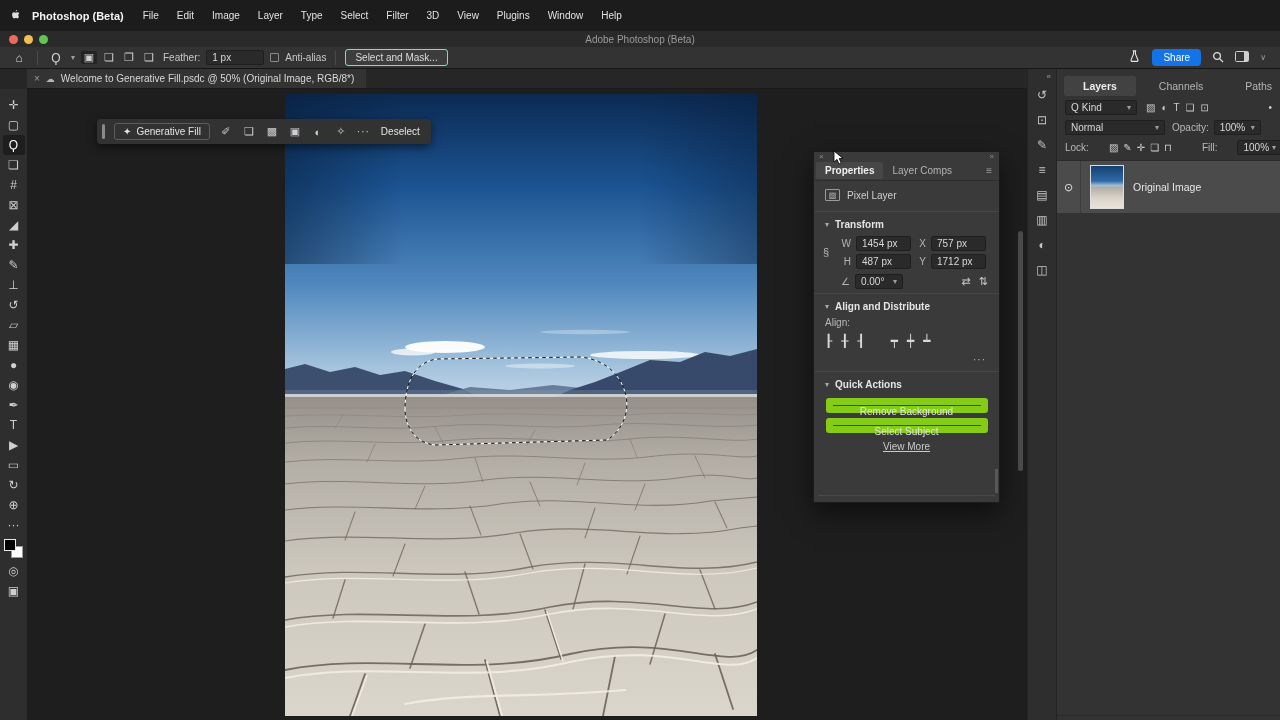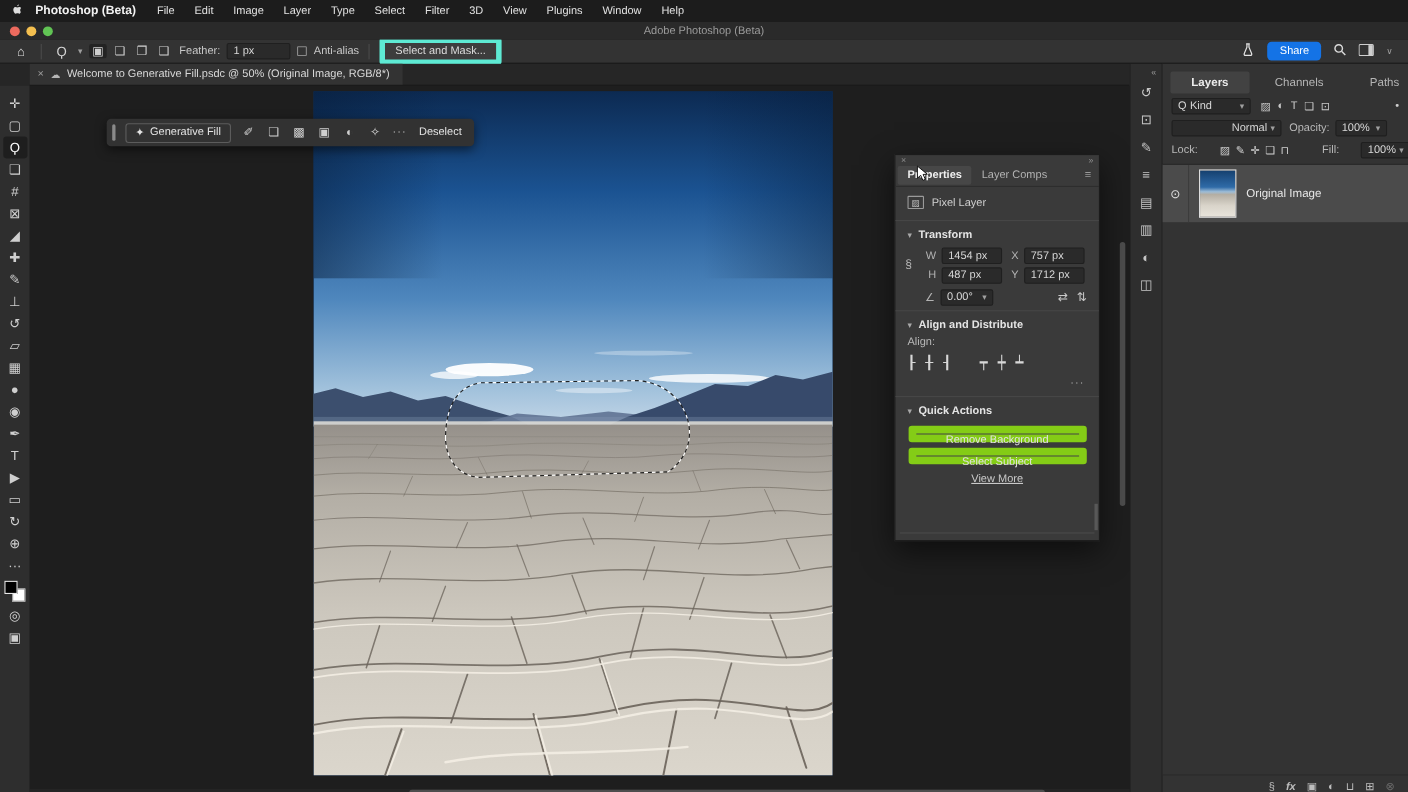--- a/index.html
+++ b/index.html
@@ -1,38 +1,38 @@
 <!DOCTYPE html>
 <html><head>
 <meta charset="utf-8">
 <style>
   *{box-sizing:border-box;margin:0;padding:0;-webkit-user-select:none;user-select:none}
   html,body{width:1280px;height:720px;overflow:hidden}
   body{background:#1e1e1e;font-family:"Liberation Sans",sans-serif;color:#d6d6d6;font-size:10px;position:relative}
 
   
-  .menubar{height:20px;background:#1c1c1c;display:flex;align-items:center;padding-left:8px}
+  .menubar{height:31px;background:#1c1c1c;display:flex;align-items:center;padding-left:8px}
   .menubar .apple{width:14px;text-align:center}
   .menubar .app{font-weight:bold;color:#f2f2f2;padding:0 10px;font-size:11px}
   .menubar .mi{padding:0 9px;color:#e2e2e2;font-size:10px}
   .titlebar{height:16px;background:#2a2a2a;position:relative;display:flex;align-items:center}
   .lights{display:flex;gap:6px;padding-left:9px;z-index:2}
   .light{width:9px;height:9px;border-radius:50%}
   .title{position:absolute;left:0;right:0;text-align:center;color:#9b9b9b;font-size:10px}
 
   .optionsbar{height:22px;background:#333;display:flex;align-items:center;gap:6px;padding:0 10px;border-bottom:1px solid #161616}
   .obicon{color:#d6d6d6;font-size:12px;width:18px;text-align:center}
   .vdiv{width:1px;height:14px;background:#4a4a4a;margin:0 3px}
   .selmode{display:flex;gap:4px}
   .selmode span{width:16px;text-align:center;font-size:11px;color:#cfcfcf;border-radius:2px}
   .selmode .active{background:#232323}
   .oblabel{color:#c9c9c9}
   .well{background:#2a2a2a;border:1px solid #1f1f1f;border-radius:2px;height:15px;display:flex;align-items:center;padding:0 5px;gap:3px;color:#d8d8d8}
   .checkbox{width:9px;height:9px;border:1px solid #8a8a8a;border-radius:1px}
-  .sambtn{background:#3d3d3d;border:5px solid #5eead4;border-radius:3px;padding:2px 9px;color:#dcdcdc}
+  .sambtn{background:#3d3d3d;border:1px solid #5eead4;border-radius:3px;padding:2px 9px;color:#dcdcdc}
   .obright{margin-left:auto;display:flex;align-items:center;gap:11px;padding-right:4px}
   .sharebtn{background:#1473e6;color:#fff;border-radius:4px;padding:3px 11px;font-size:10px}
   .tinychev{color:#9f9f9f;font-size:8px}
 
   
   .main{display:flex;height:667px}
 
   .toolscol{width:27px;background:#2e2e2e;display:flex;flex-direction:column;align-items:center;flex:none}
   .toolscol .cap{height:20px;width:27px;background:#262626;margin-bottom:6px}
   .tool{width:22px;height:20px;line-height:20px;text-align:center;font-size:12px;color:#cfcfcf;border-radius:3px}
@@ -100,21 +100,21 @@
   .layerscol{width:224px;background:#333;display:flex;flex-direction:column;border-left:1px solid #242424;flex:none}
   .ltabs{display:flex;align-items:center;margin-top:7px;padding:0 7px;gap:4px}
   .ltab{padding:4px 19px;font-size:10.5px;color:#b5b5b5}
   .ltab.active{background:#424242;color:#ececec;border-radius:2px;font-weight:bold}
   .lmenu{margin-left:auto;color:#a5a5a5}
   .frow{display:flex;align-items:center;gap:5px;padding:4px 8px 2px}
   .kindwell{width:72px}
   .ficons{display:flex;gap:6px;margin-left:4px;color:#c9c9c9;font-size:10px;align-items:center}
   .fdot{margin-left:auto;color:#d0d0d0}
   .blrow{display:flex;align-items:center;gap:5px;padding:3px 8px}
-  .blendwell{width:100px;justify-content:flex-end}
+  .blendwell{width:100px;justify-content:space-between}
   .oplabel{color:#b9b9b9;margin-left:2px}
   .opwell{width:47px;justify-content:space-between}
   .lockrow{display:flex;align-items:center;gap:20px;padding:2px 8px 5px;color:#b9b9b9}
   .lockicons{display:flex;gap:5px;color:#cfcfcf;font-size:10px}
   .layerlist{flex:1;border-top:1px solid #2a2a2a;border-bottom:1px solid #2a2a2a;background:#333}
   .lrow{display:flex;align-items:center;height:52px;background:#4b4b4b}
   .eyecell{width:24px;align-self:stretch;display:flex;align-items:center;justify-content:center;border-right:1px solid #3c3c3c;color:#e0e0e0;font-size:11px}
   .lthumb{width:34px;height:44px;margin:0 9px;border:1px solid #dedede;background:linear-gradient(#15406f 0%,#2f6ba8 36%,#9dbcd6 46%,#b4aea3 52%,#d9d4ca 76%,#e8e4db 100%)}
   .lname{font-size:10.5px;color:#e6e6e6}
   .lbottom{height:20px;display:flex;align-items:center;justify-content:flex-end;gap:10px;padding:0 12px;color:#bdbdbd;font-size:10px}

